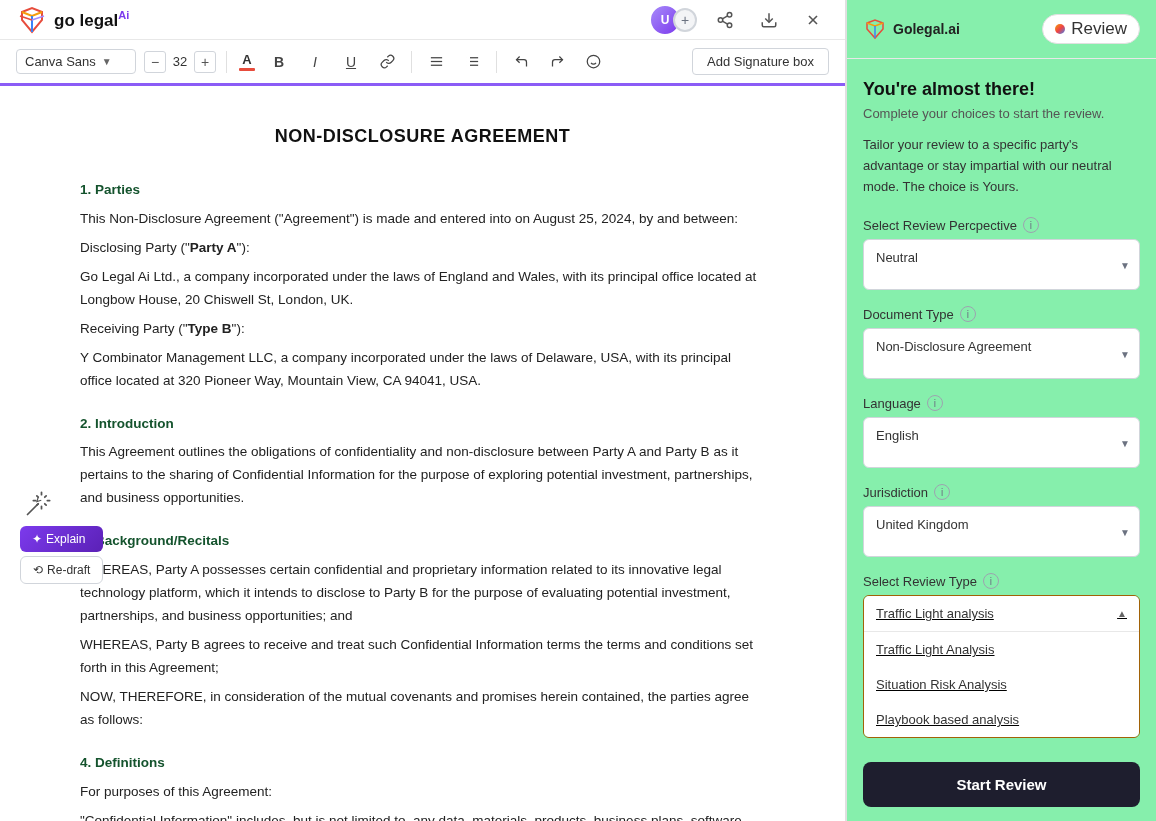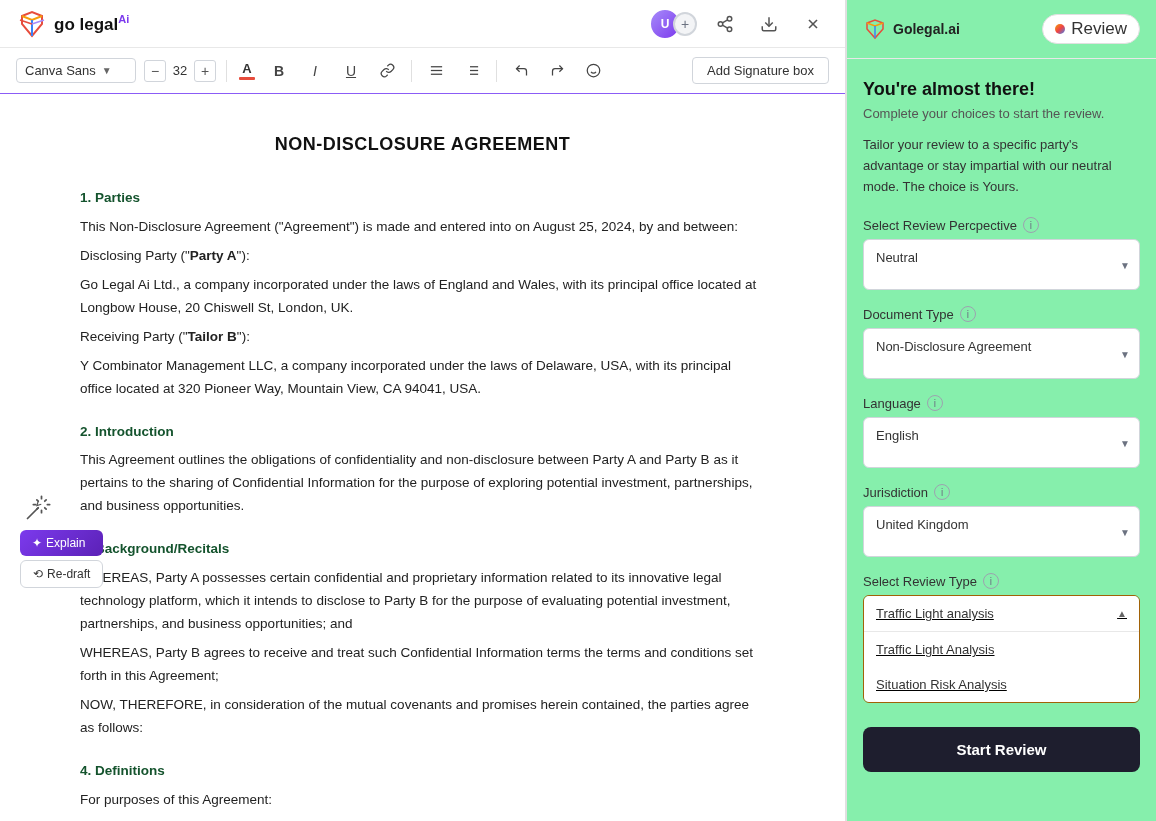--- a/index.html
+++ b/index.html
@@ -16,21 +16,21 @@
     }
 
     
     .top-header {
       display: flex;
       align-items: center;
       justify-content: space-between;
       padding: 6px 16px;
       border-bottom: 1px solid #e8e8e8;
       background: #fff;
-      height: 48px;
+      height: 40px;
     }
     .logo-area {
       display: flex;
       align-items: center;
       gap: 6px;
     }
     .logo-icon {
       width: 32px;
       height: 32px;
     }
@@ -82,21 +82,21 @@
       border-radius: 4px;
       color: #555;
       font-size: 16px;
     }
 
     
     .toolbar {
       display: flex;
       align-items: center;
       padding: 6px 16px;
-      border-bottom: 1px solid #8b5cf6;
+      border-bottom: 3px solid #8b5cf6;
       gap: 8px;
       background: #fff;
       height: 46px;
     }
     .font-select {
       display: flex;
       align-items: center;
       border: 1px solid #d1d5db;
       border-radius: 4px;
       padding: 4px 8px;
@@ -540,21 +540,21 @@
       </button>
     </div>
 
     <div class="doc-title">NON-DISCLOSURE AGREEMENT</div>
 
     <div class="doc-body">
       <p class="section-heading">1. Parties</p>
       <p>This Non-Disclosure Agreement ("Agreement") is made and entered into on August 25, 2024, by and between:</p>
       <p>Disclosing Party ("<span class="bold">Party A</span>"):</p>
       <p>Go Legal Ai Ltd., a company incorporated under the laws of England and Wales, with its principal office located at Longbow House, 20 Chiswell St, London, UK.</p>
-      <p>Receiving Party ("<span class="bold">Tailor B</span>"):</p>
+      <p>Receiving Party ("<span class="bold">Type B</span>"):</p>
       <p>Y Combinator Management LLC, a company incorporated under the laws of Delaware, USA, with its principal office located at 320 Pioneer Way, Mountain View, CA 94041, USA.</p>
 
       <p class="section-heading">2. Introduction</p>
       <p>This Agreement outlines the obligations of confidentiality and non-disclosure between Party A and Party B as it pertains to the sharing of Confidential Information for the purpose of exploring potential investment, partnerships, and business opportunities.</p>
 
       <p class="section-heading">3. Background/Recitals</p>
       <p>WHEREAS, Party A possesses certain confidential and proprietary information related to its innovative legal technology platform, which it intends to disclose to Party B for the purpose of evaluating potential investment, partnerships, and business opportunities; and</p>
       <p>WHEREAS, Party B agrees to receive and treat such Confidential Information terms the terms and conditions set forth in this Agreement;</p>
       <p>NOW, THEREFORE, in consideration of the mutual covenants and promises herein contained, the parties agree as follows:</p>
 
@@ -657,19 +657,20 @@
         <div class="info-icon">i</div>
       </div>
       <div class="dropdown-open">
         <div class="dropdown-header">
           <span>Traffic Light analysis</span>
           <span style="font-size:10px; color:#666;">▲</span>
         </div>
         <div class="dropdown-items">
           <div class="dropdown-item">Traffic Light Analysis</div>
           <div class="dropdown-item">Situation Risk Analysis</div>
+          <div class="dropdown-item">Playbook based analysis</div>
         </div>
       </div>
     </div>
 
     <button class="start-btn">Start Review</button>
   </div>
 </div>
 
 </body></html>

